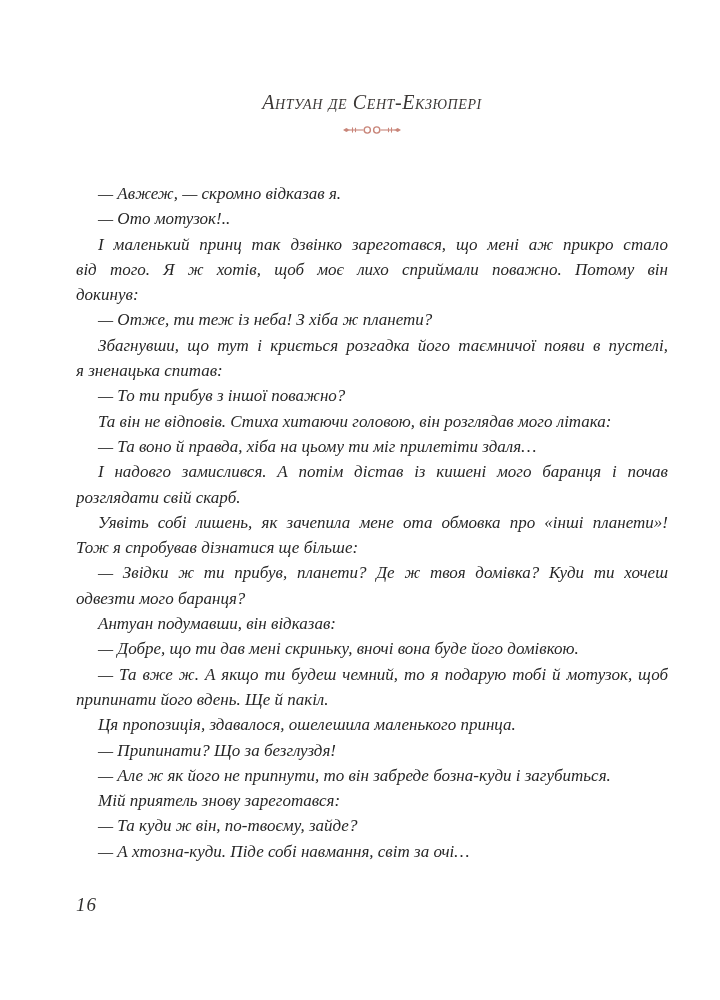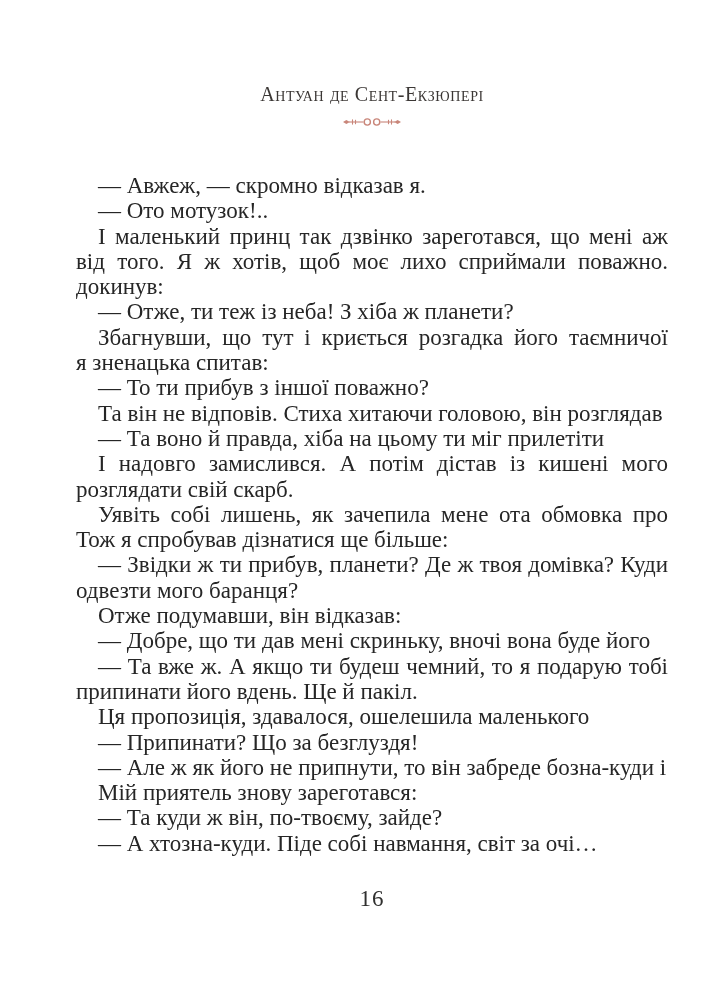--- a/index.html
+++ b/index.html
@@ -12,22 +12,23 @@
     width: 720px;
     height: 1000px;
     background: #ffffff;
     overflow: hidden;
     font-family: "Liberation Serif", serif;
   }
   .text-column {
     position: absolute;
     left: 76px;
     width: 592px;
-    top: 0;
+    top: 8px;
     height: 700px;
+    font-style: italic;
   }
   .running-head {
     position: absolute;
     left: 0;
     width: 100%;
     top: 83px;
     text-align: center;
     font-variant: small-caps;
     font-size: 20px;
     line-height: 22px;
@@ -41,43 +42,42 @@
     top: 116px;
     text-align: center;
     line-height: 0;
   }
   .ornament-wrap svg { display: inline-block; }
   .body-text {
     position: absolute;
     left: 0;
     width: 592px;
     top: 173px;
-    font-size: 23px;
+    font-size: 17px;
     line-height: 25.3px;
     color: #262626;
   }
   .paragraph { margin: 0; }
   .line {
     height: 25.3px;
     overflow: hidden;
     text-align: left;
     white-space: normal;
   }
   .line.fill {
     text-align: justify;
     text-align-last: justify;
   }
   .line.indent { text-indent: 22px; }
   .folio {
     position: absolute;
     left: 0;
     width: 100%;
     top: 886px;
-    text-align: center;
-    font-size: 23px;
+    font-size: 19px;
     letter-spacing: 1px;
     color: #30302f;
   }
 </style>
 </head>
 <body>
 
 <div class="book-page">
   <div class="text-column">
 
@@ -134,21 +134,21 @@
         </div>
         <div class="paragraph">
           <div class="line indent fill">Уявіть собі лишень, як зачепила мене ота обмовка про «інші планети»!</div>
           <div class="line">Тож я спробував дізнатися ще більше:</div>
         </div>
         <div class="paragraph">
           <div class="line indent fill">— Звідки ж ти прибув, планети? Де ж твоя домівка? Куди ти хочеш</div>
           <div class="line">одвезти мого баранця?</div>
         </div>
         <div class="paragraph">
-          <div class="line indent">Отже подумавши, він відказав:</div>
+          <div class="line indent">Антуан подумавши, він відказав:</div>
         </div>
         <div class="paragraph">
           <div class="line indent">— Добре, що ти дав мені скриньку, вночі вона буде його домівкою.</div>
         </div>
         <div class="paragraph">
           <div class="line indent fill">— Та вже ж. А якщо ти будеш чемний, то я подарую тобі й мотузок, щоб</div>
           <div class="line">припинати його вдень. Ще й пакіл.</div>
         </div>
         <div class="paragraph">
           <div class="line indent">Ця пропозиція, здавалося, ошелешила маленького принца.</div>

